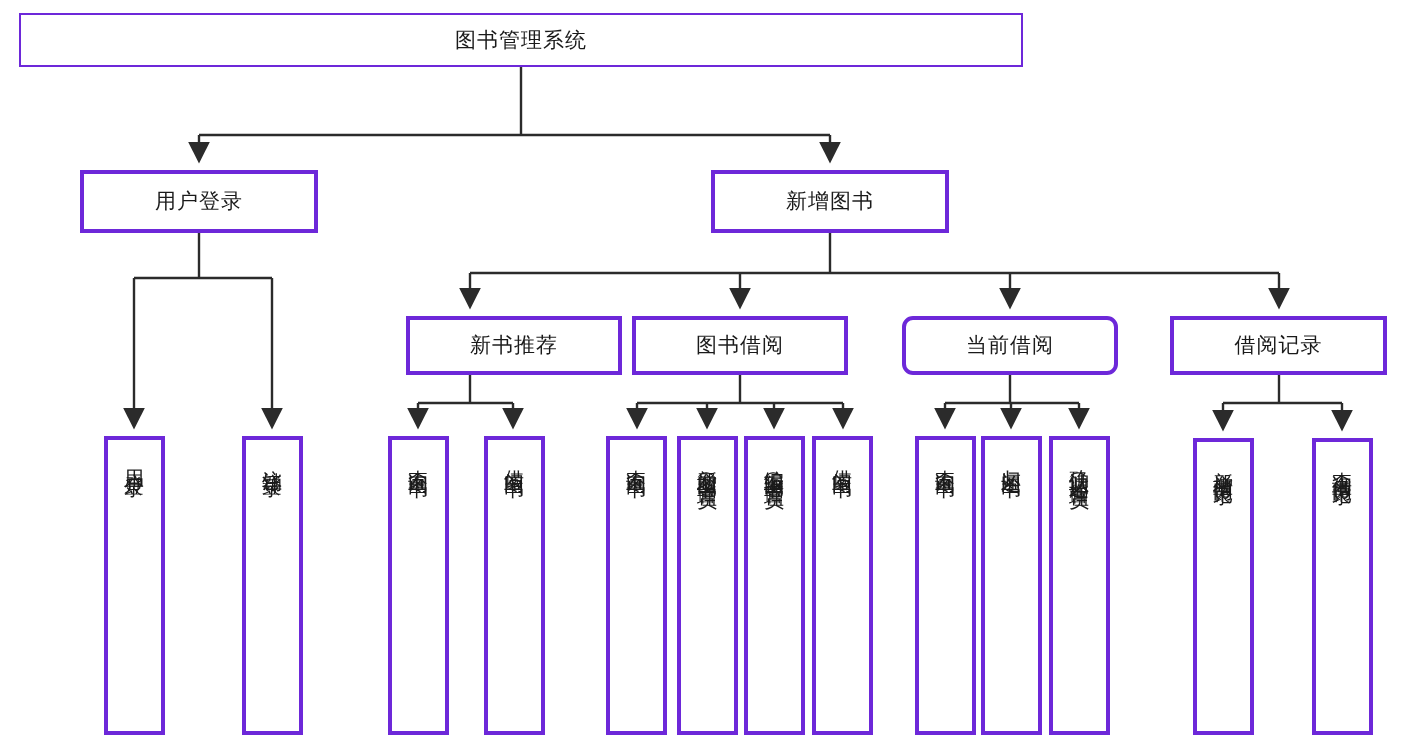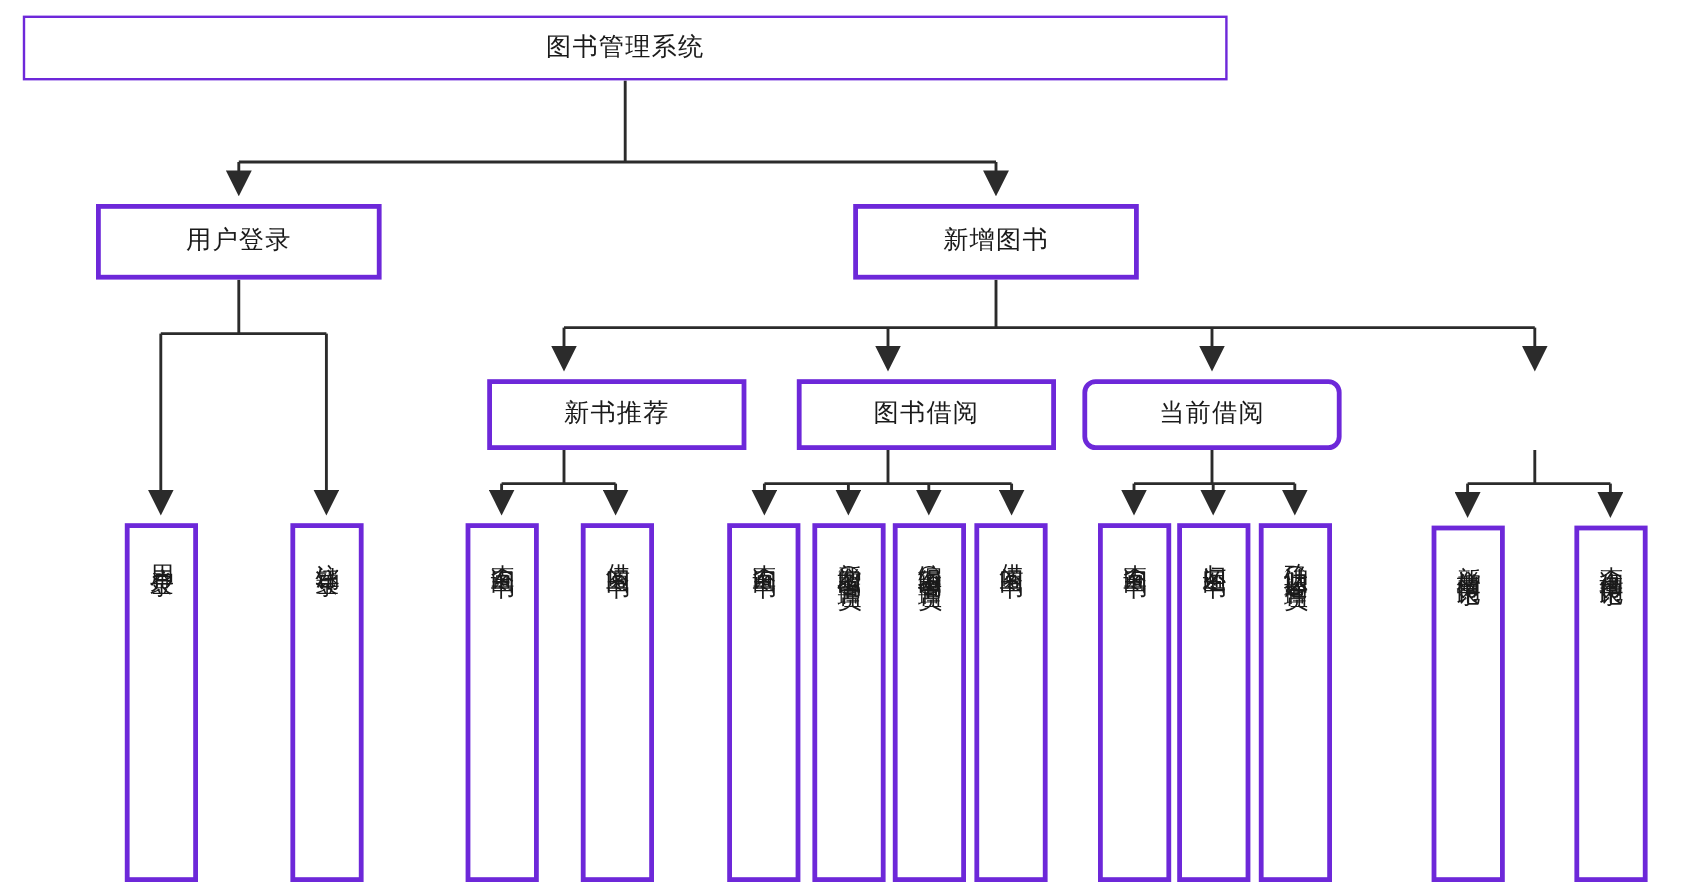--- a/index.html
+++ b/index.html
@@ -124,25 +124,28 @@
   <div class="node" style="left:80px;top:170px;width:238px;height:63px;">
     <span class="lbl">用户登录</span>
   </div>
   <div class="node" style="left:711px;top:170px;width:238px;height:63px;">
     <span class="lbl">新增图书</span>
   </div>
 
   <div class="node" style="left:362px;top:316px;width:216px;height:59px;margin-left:44px;">
     <span class="lbl">新书推荐</span>
   </div>
-  <div class="node" style="left:632px;top:316px;width:216px;height:59px;margin-left:32px;">
+  <div class="node" style="left:632px;top:316px;width:216px;height:59px;">
     <span class="lbl">图书借阅</span>
   </div>
   <div class="node" style="left:902px;top:316px;width:216px;height:59px;border-radius:11px;">
     <span class="lbl">当前借阅</span>
+  </div>
+  <div class="node" style="left:1170px;top:316px;width:217px;height:59px;">
+    <span class="lbl">借阅记录</span>
   </div>
 
   <div class="node leaf" style="left:104px;top:436px;width:61px;height:299px;">
     <span class="lbl">用户登录</span>
   </div>
   <div class="node leaf" style="left:242px;top:436px;width:61px;height:299px;">
     <span class="lbl">注销登录</span>
   </div>
 
   <div class="node leaf" style="left:388px;top:436px;width:61px;height:299px;">

